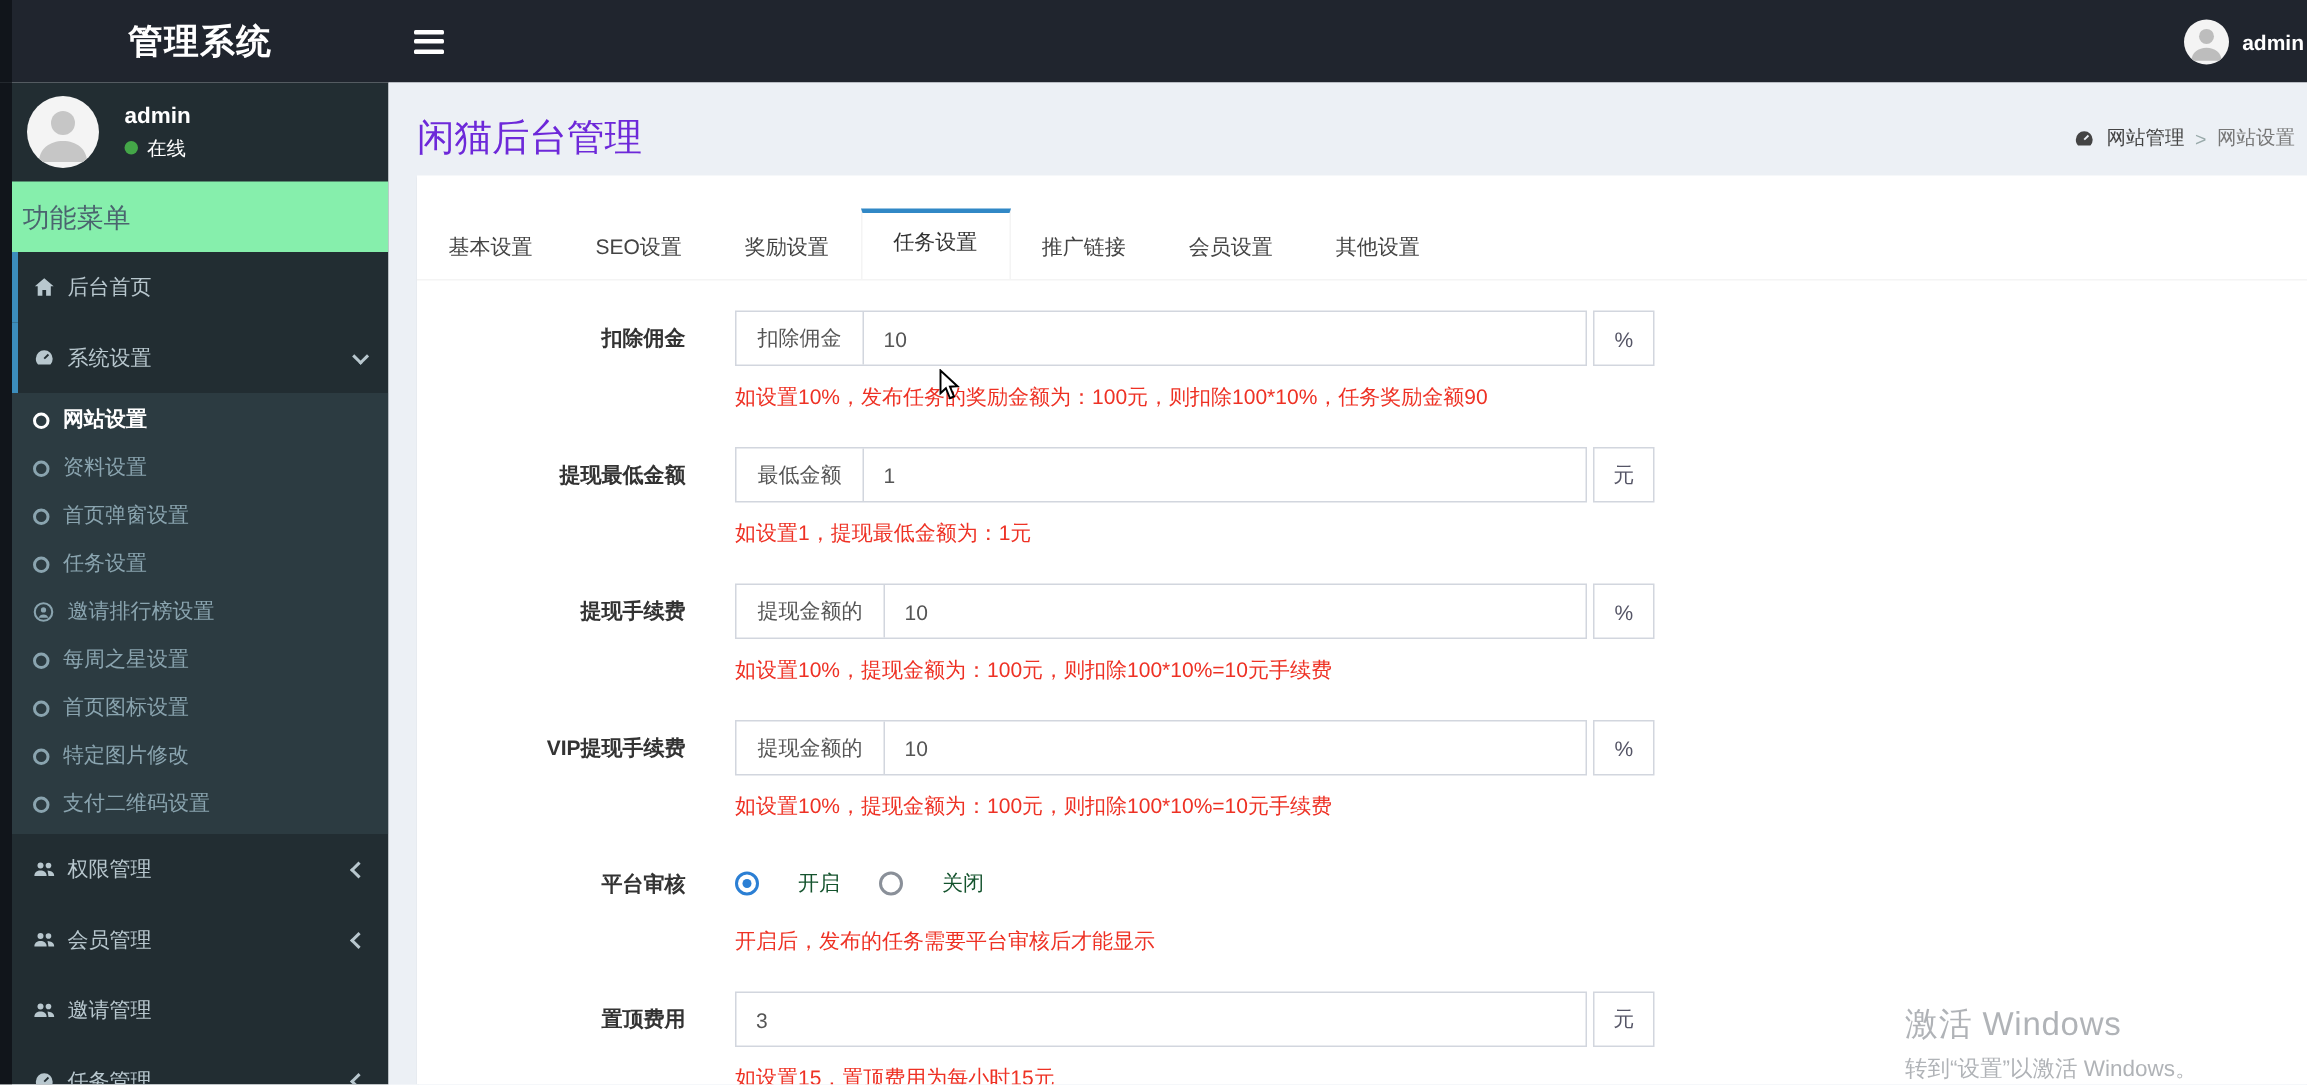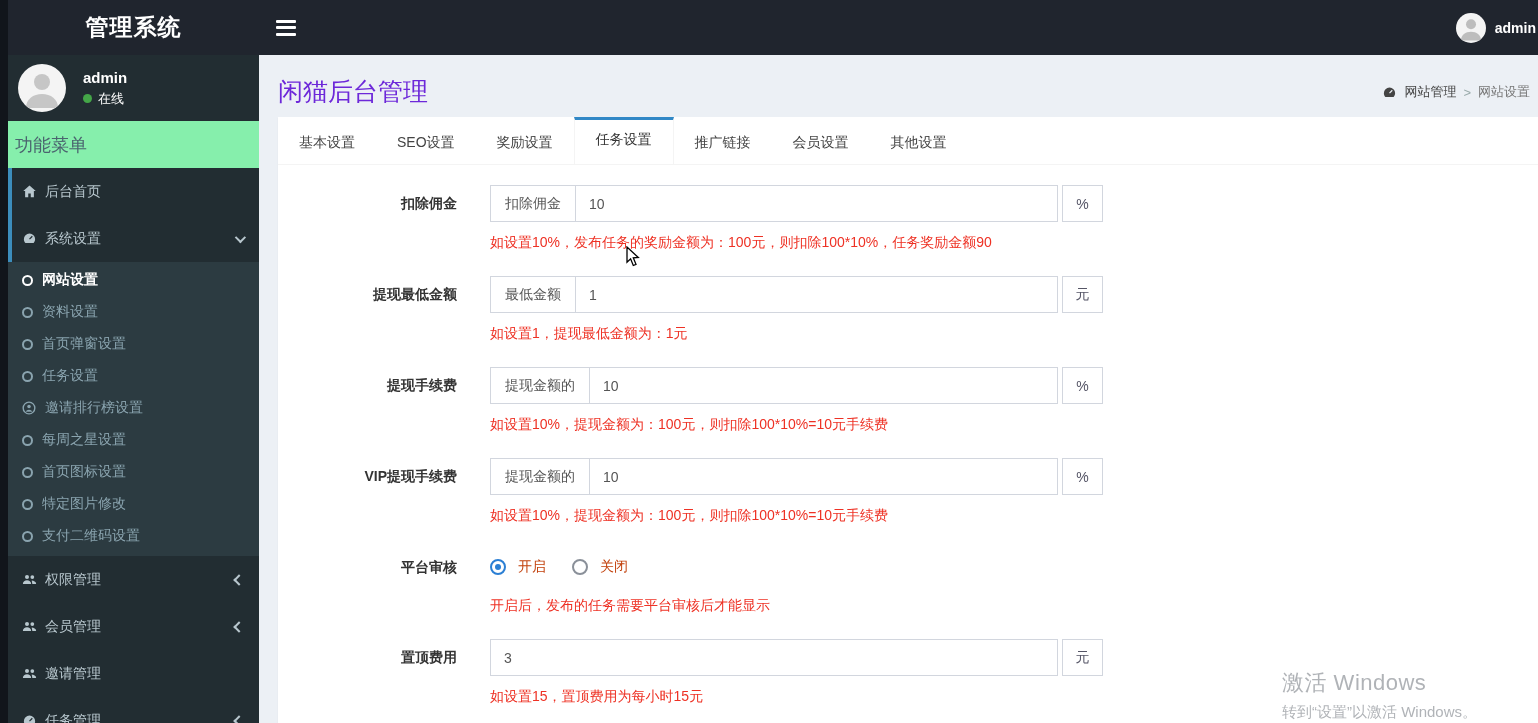--- a/index.html
+++ b/index.html
@@ -47,42 +47,42 @@
   
   .content { flex:1; position:relative; background:#ecf0f5; overflow:hidden; }
   .content-header { position:relative; height:62px; padding:20px 0 0 19px; }
   .page-title { font-size:25px; font-weight:500; color:#6d28d9; }
   .breadcrumb { position:absolute; right:8px; top:28px; display:flex; align-items:center; gap:7px; font-size:13px; color:#444; }
   .breadcrumb .sep { color:#9aa; }
   .breadcrumb .current { color:#777; }
   .bc-icon { width:15px; height:15px; display:inline-flex; }
 
   .card { position:absolute; left:19px; right:0; top:62px; bottom:-50px; background:#fff; box-shadow:0 1px 1px rgba(0,0,0,.08); }
-  .tabs { list-style:none; display:flex; border-bottom:1px solid #f4f4f4; background:#fff; }
+  .tabs { list-style:none; display:flex; border-bottom:1px solid #f4f4f4; background:#fff;margin-top:22px; }
   .tab { padding:14px 21px 12px; font-size:14px; color:#444; cursor:pointer; border-top:3px solid transparent; }
   .tab.active { border-top-color:#3188c6; border-left:1px solid #f4f4f4; border-right:1px solid #f4f4f4; padding-top:11px; color:#333; }
 
   .form { padding:20px 0 0 0; }
   .form-row { display:flex; align-items:flex-start; margin-bottom:24px; }
   .row-label { width:179px; flex:0 0 179px; text-align:right; font-weight:bold; color:#333; line-height:36px; }
   .row-body { margin-left:33px; }
   .control-line { display:flex; align-items:center; }
   .input-group { display:flex; width:568px; border:1px solid #d2d6de; background:#fff; height:37px; }
   .ig-prefix { padding:0 14px; display:flex; align-items:center; color:#555; border-right:1px solid #d2d6de; white-space:nowrap; }
   .ig-input { flex:1; border:0; outline:none; padding:0 13px; font-size:14px; color:#555; font-family:inherit; background:transparent; min-width:0; }
   .unit-box { width:41px; height:37px; margin-left:4px; border:1px solid #d2d6de; background:#fff; display:flex; align-items:center; justify-content:center; color:#556; }
   .help { margin-top:10px; color:#ee3124; font-size:14px; line-height:20px; }
   .radio-line { height:36px; display:flex; align-items:center; gap:26px; }
-  .radio-opt { display:flex; align-items:center; gap:12px; color:#c2410c; cursor:pointer; }
+  .radio-opt { display:flex; align-items:center; gap:26px; color:#14532d; cursor:pointer; }
   .radio-circle { width:16px; height:16px; border-radius:50%; border:2px solid #8a9099; position:relative; background:#fff; }
   .radio-circle.checked { border-color:#2b7fd4; }
   .radio-circle.checked::after { content:""; position:absolute; left:3px; top:3px; width:6px; height:6px; border-radius:50%; background:#2b7fd4; }
 
   
-  .watermark { position:absolute; left:1270px; top:668px; color:rgba(128,133,139,.62); pointer-events:none;margin-left:12px; }
+  .watermark { position:absolute; left:1270px; top:668px; color:rgba(128,133,139,.62); pointer-events:none; }
   .watermark .w1 { font-size:22px; letter-spacing:.5px; }
   .watermark .w2 { font-size:15px; margin-top:5px; }
 
   
   .cursor { position:absolute; left:626px; top:246px; width:14px; height:21px; pointer-events:none; z-index:99; }
 </style>
 </head>
 <body>
 
 <div class="screen">

